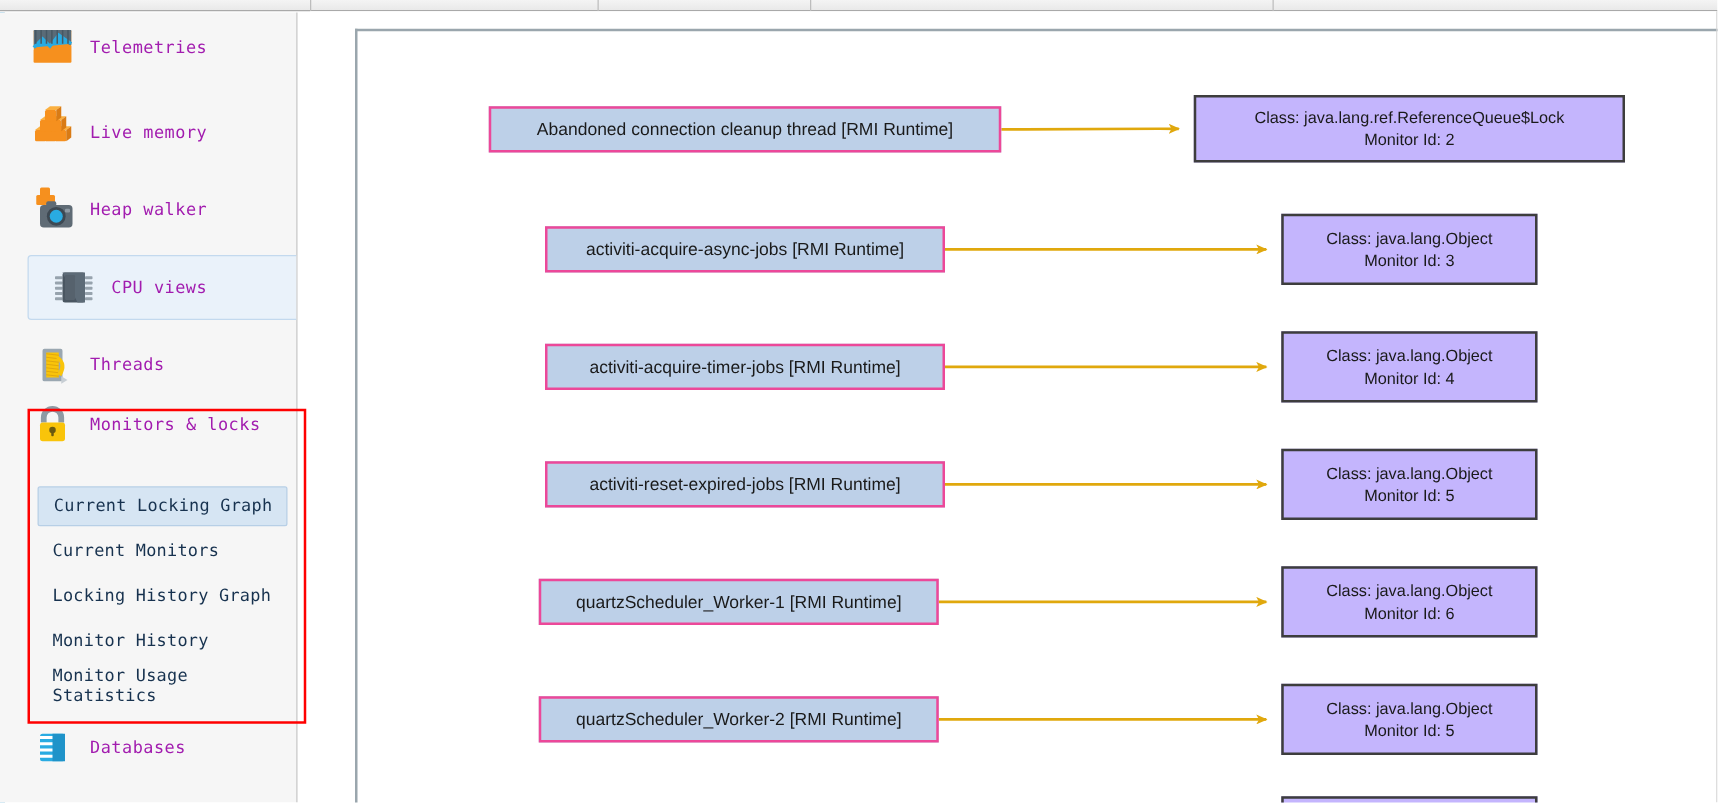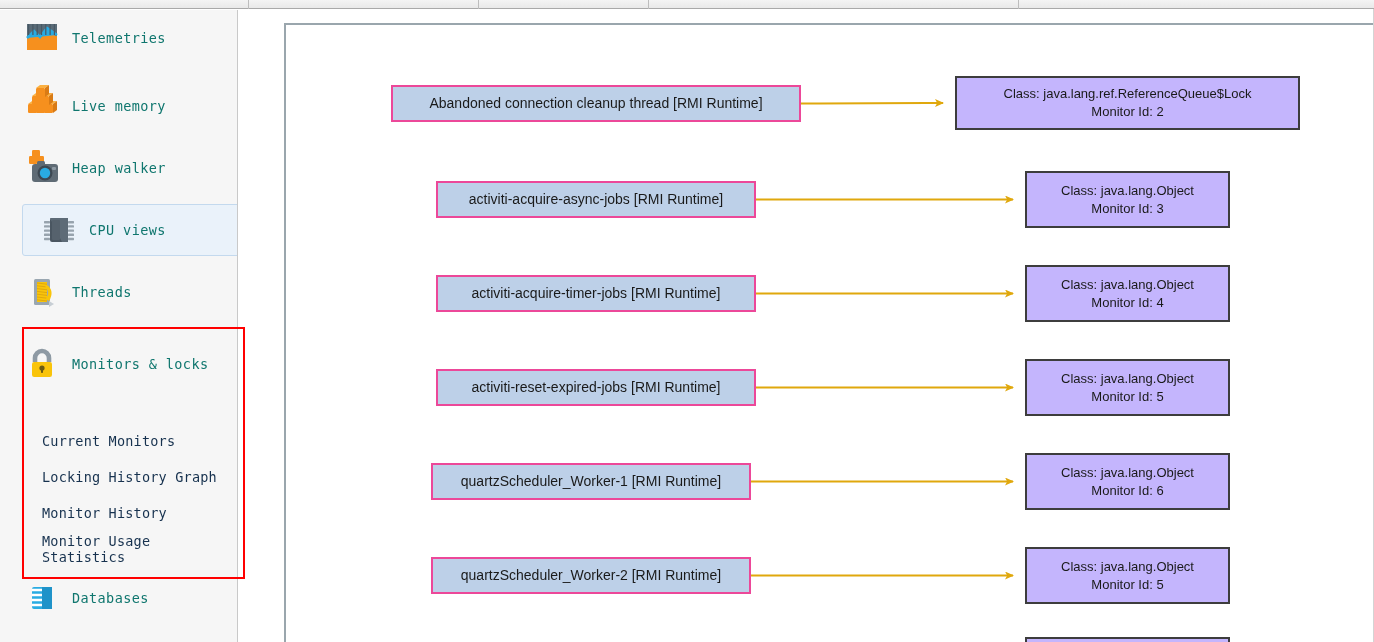--- a/index.html
+++ b/index.html
@@ -29,21 +29,21 @@
     overflow:hidden;
   }
   .sb-accent{position:absolute;left:0;top:10px;width:4px;height:632px;background:#3a9fd8;}
   .sb-accent2{position:absolute;left:3px;top:10px;width:1px;height:632px;background:#dcdcdc;}
 
   .sb-item{
     position:absolute;left:6px;width:226px;height:52px;
     display:flex;align-items:center;
     box-sizing:border-box;
     font-family:"DejaVu Sans Mono","Liberation Mono",monospace;
-    font-size:13.5px;color:#0f766e;
+    font-size:13.5px;color:#a21caf;
     letter-spacing:0.4px;
     border-radius:3px;
   }
   .sb-item.selected{
     background:#eaf2fa;border:1px solid #c3d9ee;
   }
   .sb-ico{width:44px;height:44px;margin-left:14px;margin-right:8px;position:relative;flex:0 0 auto;}
   .sb-label{white-space:nowrap;}
 
   
@@ -195,36 +195,39 @@
             <path d="M17,18.6 L27,19.799999999999997" fill="none" stroke="#e0a80d" stroke-width="1"></path>
             <path d="M17,21.4 L27,22.599999999999998" fill="none" stroke="#e0a80d" stroke-width="1"></path>
             <path d="M17,24.2 L27,25.4" fill="none" stroke="#e0a80d" stroke-width="1"></path>
             <path d="M17,27 L27,28.2" fill="none" stroke="#e0a80d" stroke-width="1"></path>
             <path d="M17,29.799999999999997 L27,30.999999999999996" fill="none" stroke="#e0a80d" stroke-width="1"></path>
             <path d="M27,15 q8,6 2,16 l-3,-2 q5,-8 -1,-12 z" fill="#f9c40a"></path>
             <path d="M29,31 l5,3 l-5,3 z" fill="#c7ced4"></path>
           </svg></span>
         <span class="sb-label">Threads</span>
       </div>
-      <div class="sb-item" style="top: 328px;">
+      <div class="sb-item" style="top: 304px;">
         <span class="sb-ico"><svg viewBox="0 0 44 44" width="44" height="44">
             <path d="M15,20 v-4 a7,7 0 0 1 14,0 v4" fill="none" stroke="#8e9aa4" stroke-width="4.6"></path>
             <rect x="12" y="20" width="20" height="15" fill="#f9c40a" rx="2.2"></rect>
             <circle cx="22" cy="26" r="2.6" fill="#6b5a10"></circle>
             <rect x="21" y="26" width="2" height="5" fill="#6b5a10" rx="0.8"></rect>
           </svg></span>
         <span class="sb-label">Monitors &amp; locks</span>
       </div>
       <div class="sb-item" style="top: 562px;">
         <span class="sb-ico"><svg viewBox="0 0 44 44" width="44" height="44">
             <rect x="12" y="11" width="20" height="22" fill="#29abe2" rx="2"></rect>
             <path d="M12,14 h20 M12,19 h20 M12,24 h20 M12,29 h20" fill="none" stroke="#ffffff" stroke-width="2.4"></path>
             <rect x="22" y="11" width="10" height="22" fill="#1f93c9"></rect>
           </svg></span>
         <span class="sb-label">Databases</span>
+      </div>
+      <div class="sb-sub selected" style="top: 379px;">
+        <span>Current Locking Graph</span>
       </div>
       <div class="sb-sub" style="top: 415px;">
         <span>Current Monitors</span>
       </div>
       <div class="sb-sub" style="top: 451px;">
         <span>Locking History Graph</span>
       </div>
       <div class="sb-sub" style="top: 487px;">
         <span>Monitor History</span>
       </div>

